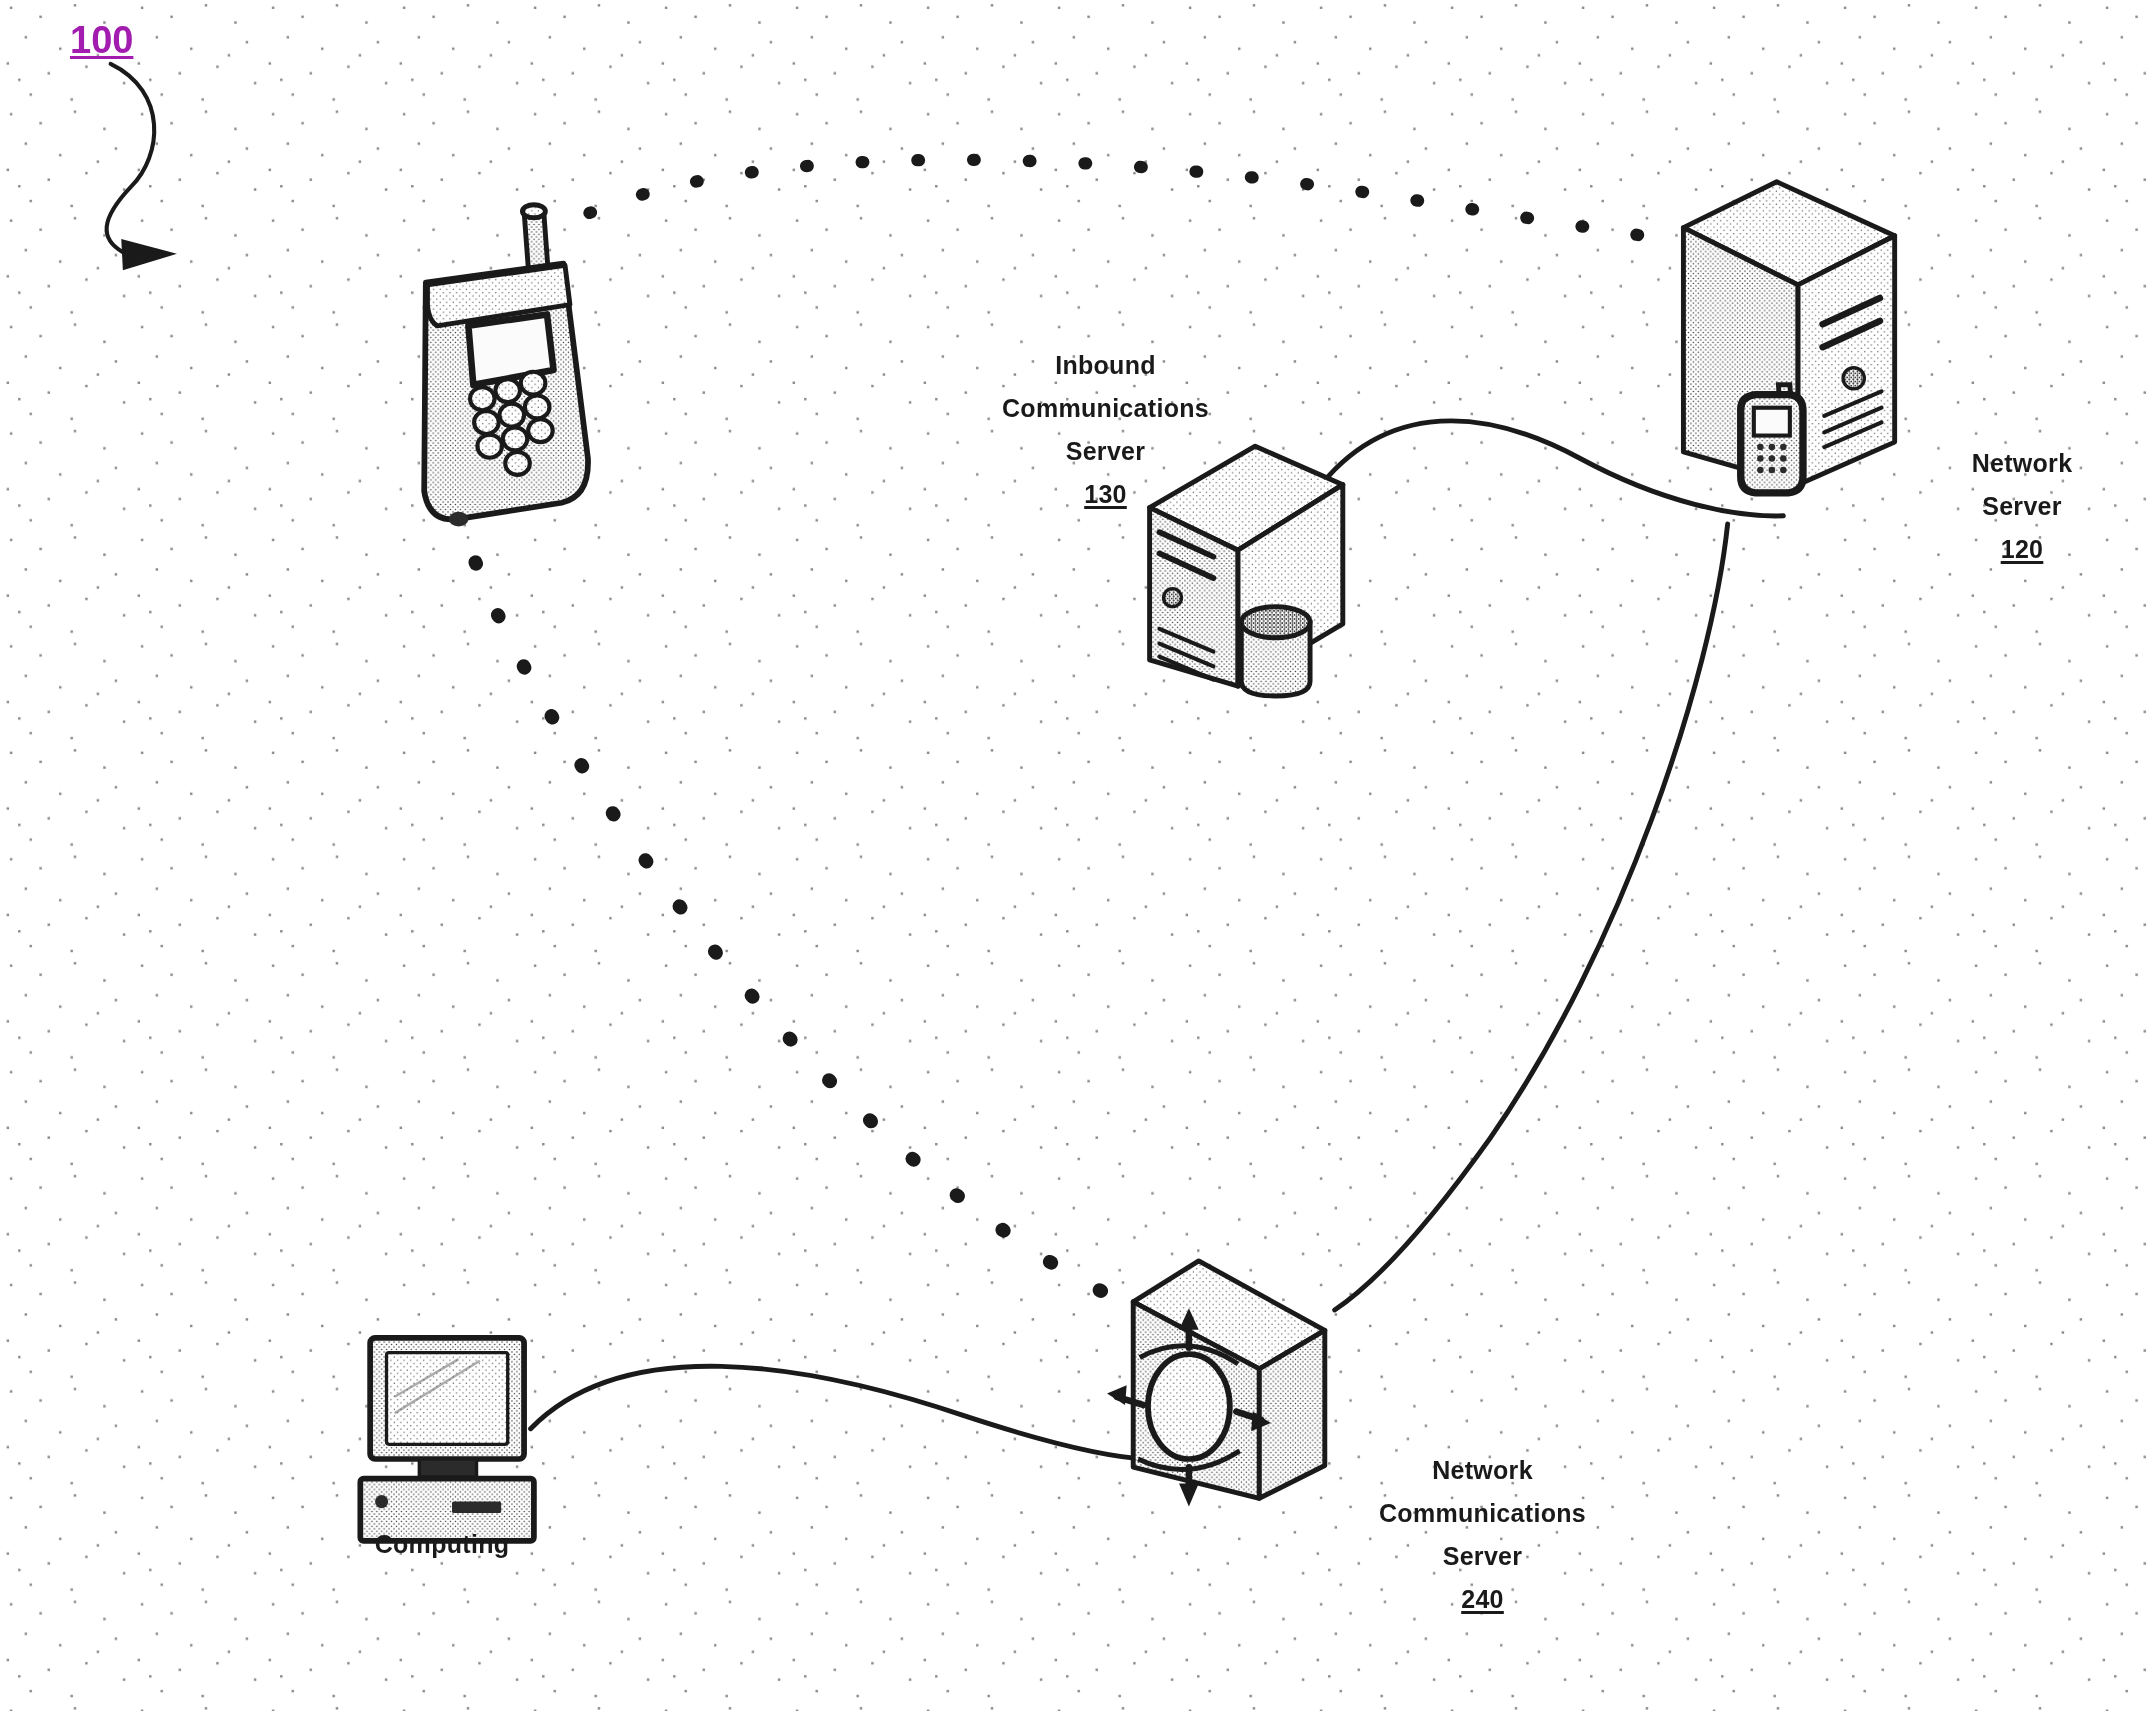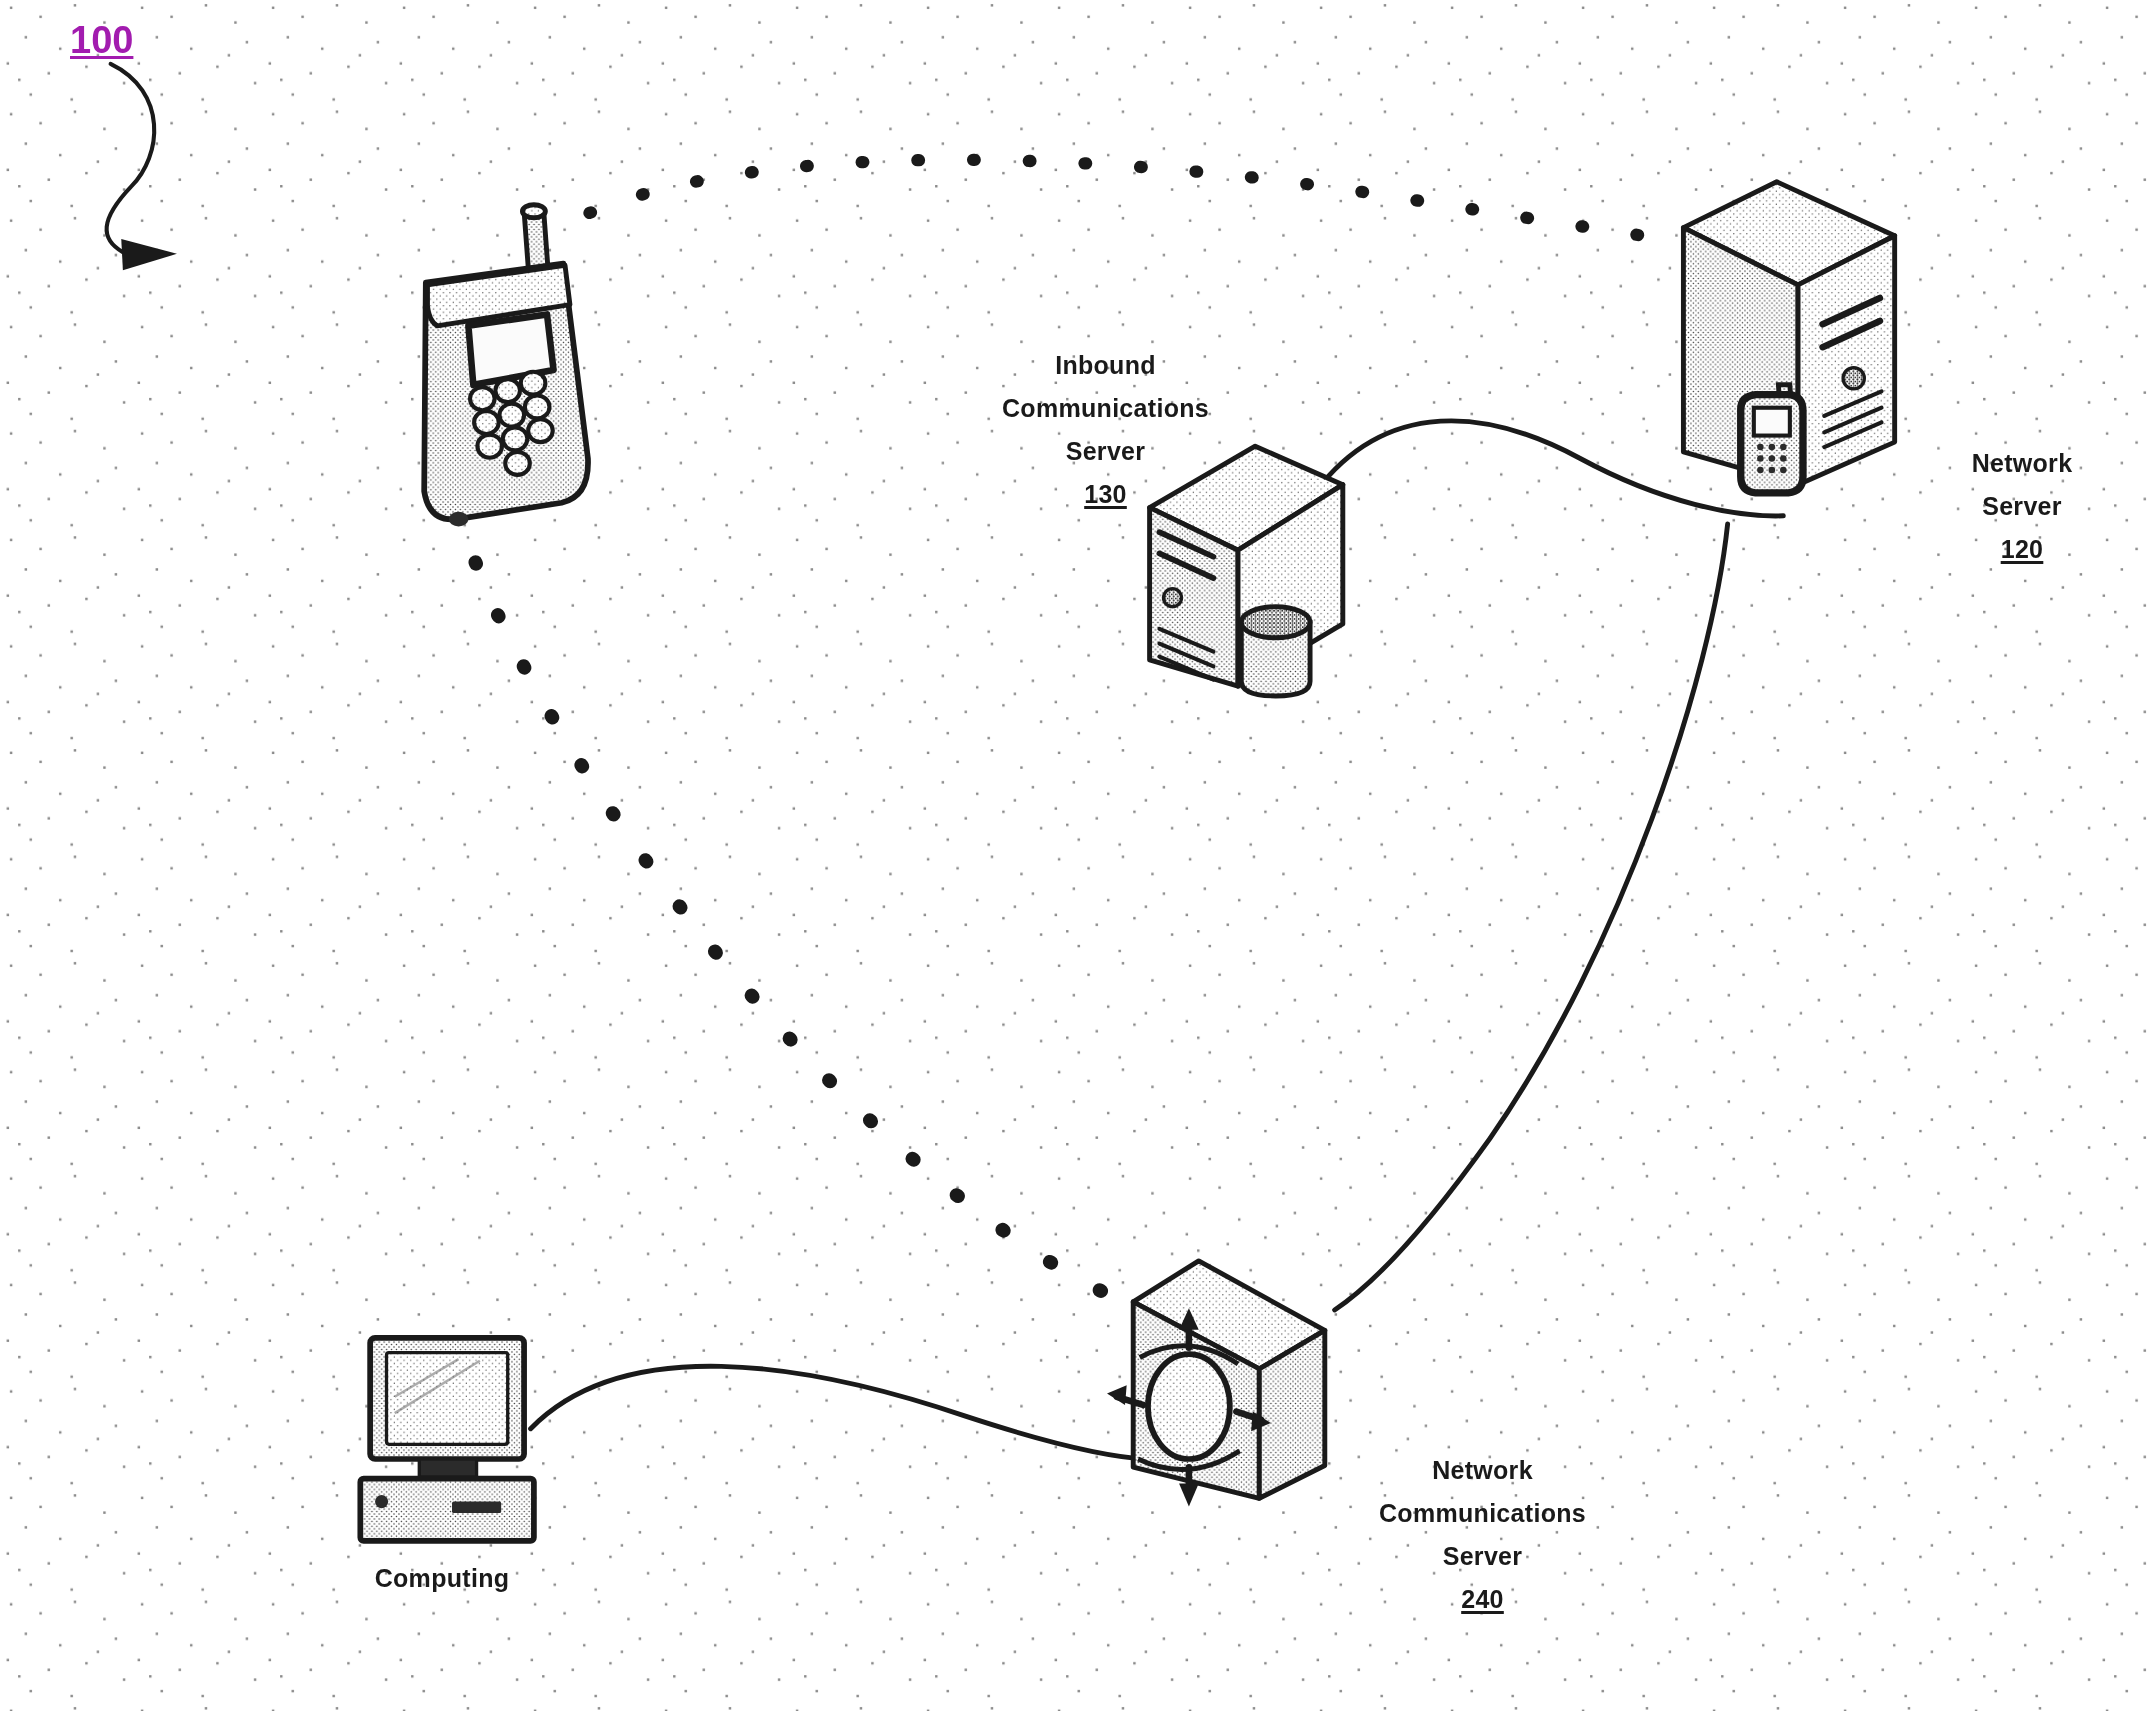--- a/index.html
+++ b/index.html
@@ -43,21 +43,21 @@
     text-decoration: underline;
     text-underline-offset: 3.3px;
     text-decoration-thickness: 2.5px;
   }
   .fig-label .lbl-line { display: block; }
 
   #label-mobile-device   { left: 82px;  top: 467px;  width: 344px; }
   #label-network-server  { left: 1883px; top: 442px;  width: 278px; }
   #label-inbound-server  { left: 950px; top: 344px;  width: 311px; }
   #label-outbound-server { left: 1294px; top: 1449px; width: 377px; }
-  #label-computing-device{ left: 270px;  top: 1523px; width: 344px; margin-top: 34px; }
+  #label-computing-device{ left: 270px;  top: 1523px; width: 344px; }
 
   #label-100 {
     position: absolute;
     left: 31px;
     top: 18px;
     font-family: "Liberation Sans", sans-serif;
     font-weight: bold;
     font-size: 38px;
     line-height: 44px;
     color: #a21caf;

